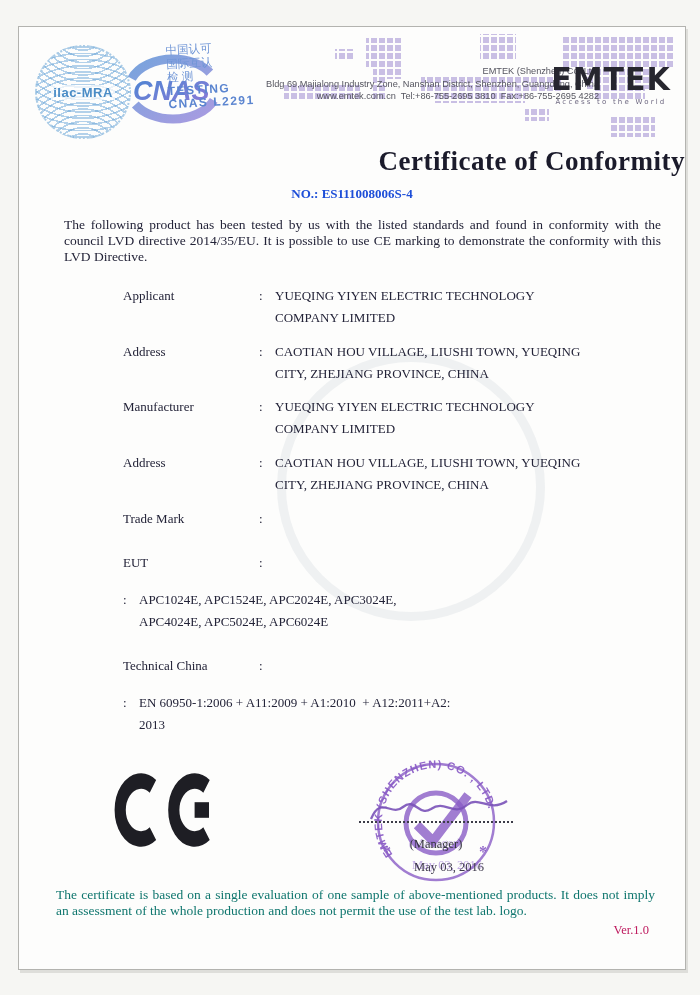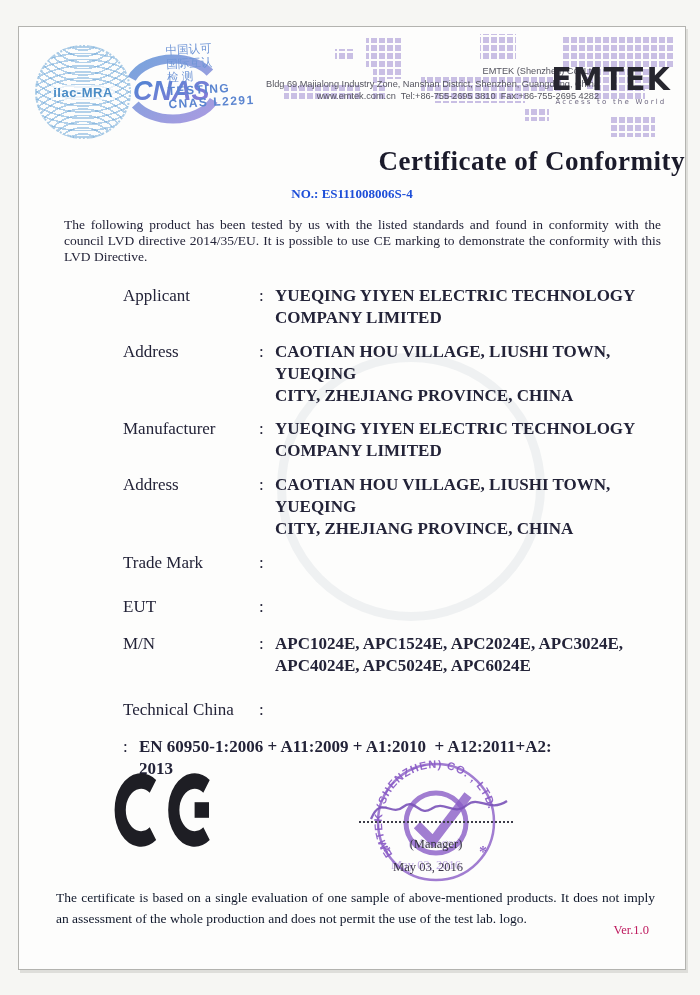--- a/index.html
+++ b/index.html
@@ -57,49 +57,49 @@
   .doc-no{
     position:absolute;left:0;top:159px;width:100%;text-align:center;
     font-size:13px;font-weight:bold;color:#1d4ed8;z-index:2;
   }
   
   .intro{
     position:absolute;left:37px;top:190px;width:597px;
     font-size:13.5px;line-height:16px;text-align:justify;color:#232338;z-index:2;margin-left:8px;
   }
   .fields{position:absolute;left:104px;top:258px;width:530px;z-index:2;}
-  .field-row{display:flex;color:#232338;font-size:17px;line-height:22px;}
+  .field-row{display:flex;color:#232338;font-size:13px;line-height:22px;}
   .f-label{width:136px;flex:none;}
   .f-colon{width:16px;flex:none;}
-  .f-value{flex:1;white-space:pre-wrap;font-weight:bold;}
+  .f-value{flex:1;white-space:pre-wrap;}
   .mb12{margin-bottom:12px}.mb11{margin-bottom:11px}.mb22{margin-bottom:22px}.mb15{margin-bottom:15px}
   
   .ce-svg{position:absolute;left:94px;top:744px;z-index:2;}
   .watermark-circle{
     position:absolute;left:258px;top:326px;width:250px;height:250px;border-radius:50%;
     border:9px solid rgba(150,160,175,.13);z-index:1;
   }
   .stamp{position:absolute;left:352px;top:730px;width:130px;height:130px;z-index:3;}
   .sig-line{
     position:absolute;left:340px;top:780px;width:154px;height:14px;
     border-bottom:2px dotted #3c3c48;z-index:4;
   }
   .sig-svg{position:absolute;left:346px;top:762px;z-index:5;}
   .sig-title{
     position:absolute;left:352px;top:810px;width:130px;text-align:center;z-index:5;
     font-size:12.5px;color:#35353f;text-shadow:-1px -1px 0 rgba(140,100,205,.45);
   }
   .sig-date{
-    position:absolute;left:338px;top:833px;width:142px;text-align:center;z-index:5;
+    position:absolute;left:359px;top:833px;width:142px;text-align:center;z-index:5;
     font-size:12.5px;color:#3a3548;text-shadow:-2px -2px 0 rgba(140,100,205,.55);
   }
   
   .footer-note{
     position:absolute;left:37px;top:860px;width:599px;
-    font-size:13.5px;line-height:21px;text-align:justify;color:#0f172a;z-index:2;
+    font-size:13.5px;line-height:16px;text-align:justify;color:#0f766e;z-index:2;
   }
   .version{position:absolute;right:36px;top:896px;font-size:12.5px;color:#be185d;z-index:2;}
 </style>
 </head>
 <body>
 
 <div class="page">
 
   <svg class="map-svg" width="412" height="118" viewBox="0 0 412 118">
     <defs>
@@ -189,21 +189,20 @@
     </div>
     <div class="field-row mb22">
       <div class="f-label">Trade Mark</div>
       <div class="f-colon">:</div>
     </div>
     <div class="field-row mb15">
       <div class="f-label">EUT</div>
       <div class="f-colon">:</div>
     </div>
     <div class="field-row mb22">
-      <div class="f-label">M/N</div>
       <div class="f-colon">:</div>
       <div class="f-value">APC1024E, APC1524E, APC2024E, APC3024E,
 APC4024E, APC5024E, APC6024E</div>
     </div>
     <div class="field-row mb15">
       <div class="f-label">Technical China</div>
       <div class="f-colon">:</div>
     </div>
     <div class="field-row">
       <div class="f-colon">:</div>

